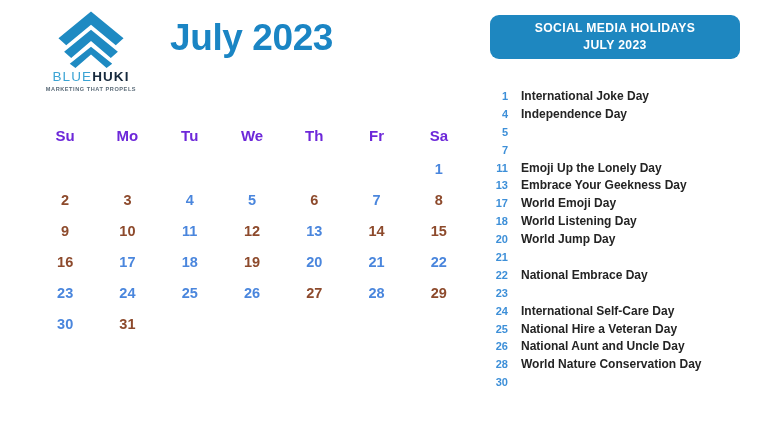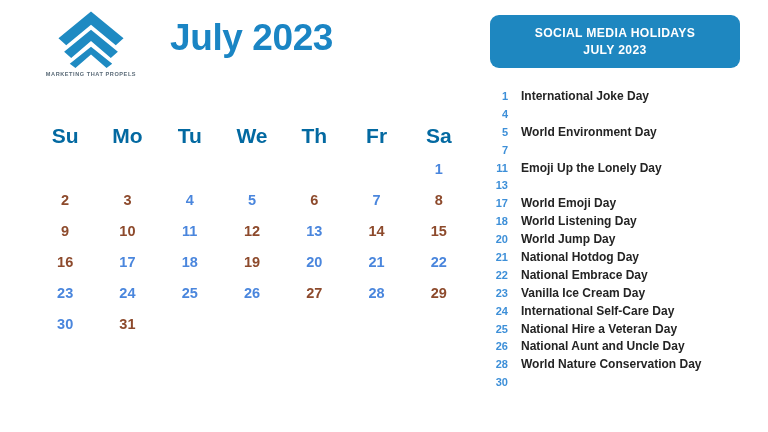--- a/index.html
+++ b/index.html
@@ -86,22 +86,22 @@
   }
 
   .cal-cell {
     text-align: center;
     font-size: 14.5px;
     font-weight: 700;
     line-height: 1;
   }
 
   .cal-head .cal-cell {
-    color: #0369a1;
-    font-size: 21px;
+    color: #6d28d9;
+    font-size: 15px;
     font-weight: 700;
   }
 
   .d-holiday { color: #4a86dd; }
   .d-plain   { color: #8d4a2c; }
   .d-empty   { color: transparent; }
 
   
   .holidays-panel {
     position: absolute;
@@ -109,21 +109,21 @@
     top: 0;
     width: 290px;
     height: 432px;
   }
 
   .panel-header {
     position: absolute;
     left: 12px;
     top: 15px;
     width: 250px;
-    height: 53px;
+    height: 44px;
     background: #1e87c0;
     border-radius: 9px;
     color: #ffffff;
     font-size: 12.2px;
     font-weight: 700;
     letter-spacing: 0.35px;
     line-height: 17px;
     display: flex;
     flex-direction: column;
     align-items: center;
@@ -171,20 +171,23 @@
 
 <div id="page">
 
   <div class="brand-block">
     <svg class="logo-mark" viewBox="0 0 100 82">
       <polygon points="50,2 96,40 85,50 50,21 15,50 4,40" fill="#1e8ac2"></polygon>
       <polygon points="50,28 88,59 78,68 50,44 22,68 12,59" fill="#1e8ac2"></polygon>
       <polygon points="50,52 80,76 72,82 50,63 28,82 20,76" fill="#1e8ac2"></polygon>
       <polygon points="50,66 56,72 50,78 44,72" fill="#ffffff"></polygon>
     </svg>
+    <div class="logo-wordmark">
+      <span class="logo-word-blue">BLUE</span><span class="logo-word-dark">HUKI</span>
+    </div>
     <div class="logo-tagline">MARKETING THAT PROPELS</div>
   </div>
 
   <div class="month-title">July 2023</div>
 
   <div class="calendar">
     <div class="cal-row cal-head">
       <div class="cal-cell">Su</div>
       <div class="cal-cell">Mo</div>
       <div class="cal-cell">Tu</div>
@@ -256,58 +259,57 @@
       <span>SOCIAL MEDIA HOLIDAYS</span>
       <span>JULY 2023</span>
     </div>
     <ul class="holiday-list" id="holiday-list">
         <li class="holiday-item">
           <span class="holiday-date">1</span>
           <span class="holiday-name">International Joke Day</span>
         </li>
         <li class="holiday-item">
           <span class="holiday-date">4</span>
+          <span class="holiday-name">Independence Day</span>
         </li>
         <li class="holiday-item">
           <span class="holiday-date">5</span>
-          <span class="holiday-name">World Environment Day</span>
         </li>
         <li class="holiday-item">
           <span class="holiday-date">7</span>
         </li>
         <li class="holiday-item">
           <span class="holiday-date">11</span>
           <span class="holiday-name">Emoji Up the Lonely Day</span>
         </li>
         <li class="holiday-item">
           <span class="holiday-date">13</span>
+          <span class="holiday-name">Embrace Your Geekness Day</span>
         </li>
         <li class="holiday-item">
           <span class="holiday-date">17</span>
           <span class="holiday-name">World Emoji Day</span>
         </li>
         <li class="holiday-item">
           <span class="holiday-date">18</span>
           <span class="holiday-name">World Listening Day</span>
         </li>
         <li class="holiday-item">
           <span class="holiday-date">20</span>
           <span class="holiday-name">World Jump Day</span>
         </li>
         <li class="holiday-item">
           <span class="holiday-date">21</span>
-          <span class="holiday-name">National Hotdog Day</span>
         </li>
         <li class="holiday-item">
           <span class="holiday-date">22</span>
           <span class="holiday-name">National Embrace Day</span>
         </li>
         <li class="holiday-item">
           <span class="holiday-date">23</span>
-          <span class="holiday-name">Vanilla Ice Cream Day</span>
         </li>
         <li class="holiday-item">
           <span class="holiday-date">24</span>
           <span class="holiday-name">International Self-Care Day</span>
         </li>
         <li class="holiday-item">
           <span class="holiday-date">25</span>
           <span class="holiday-name">National Hire a Veteran Day</span>
         </li>
         <li class="holiday-item">

